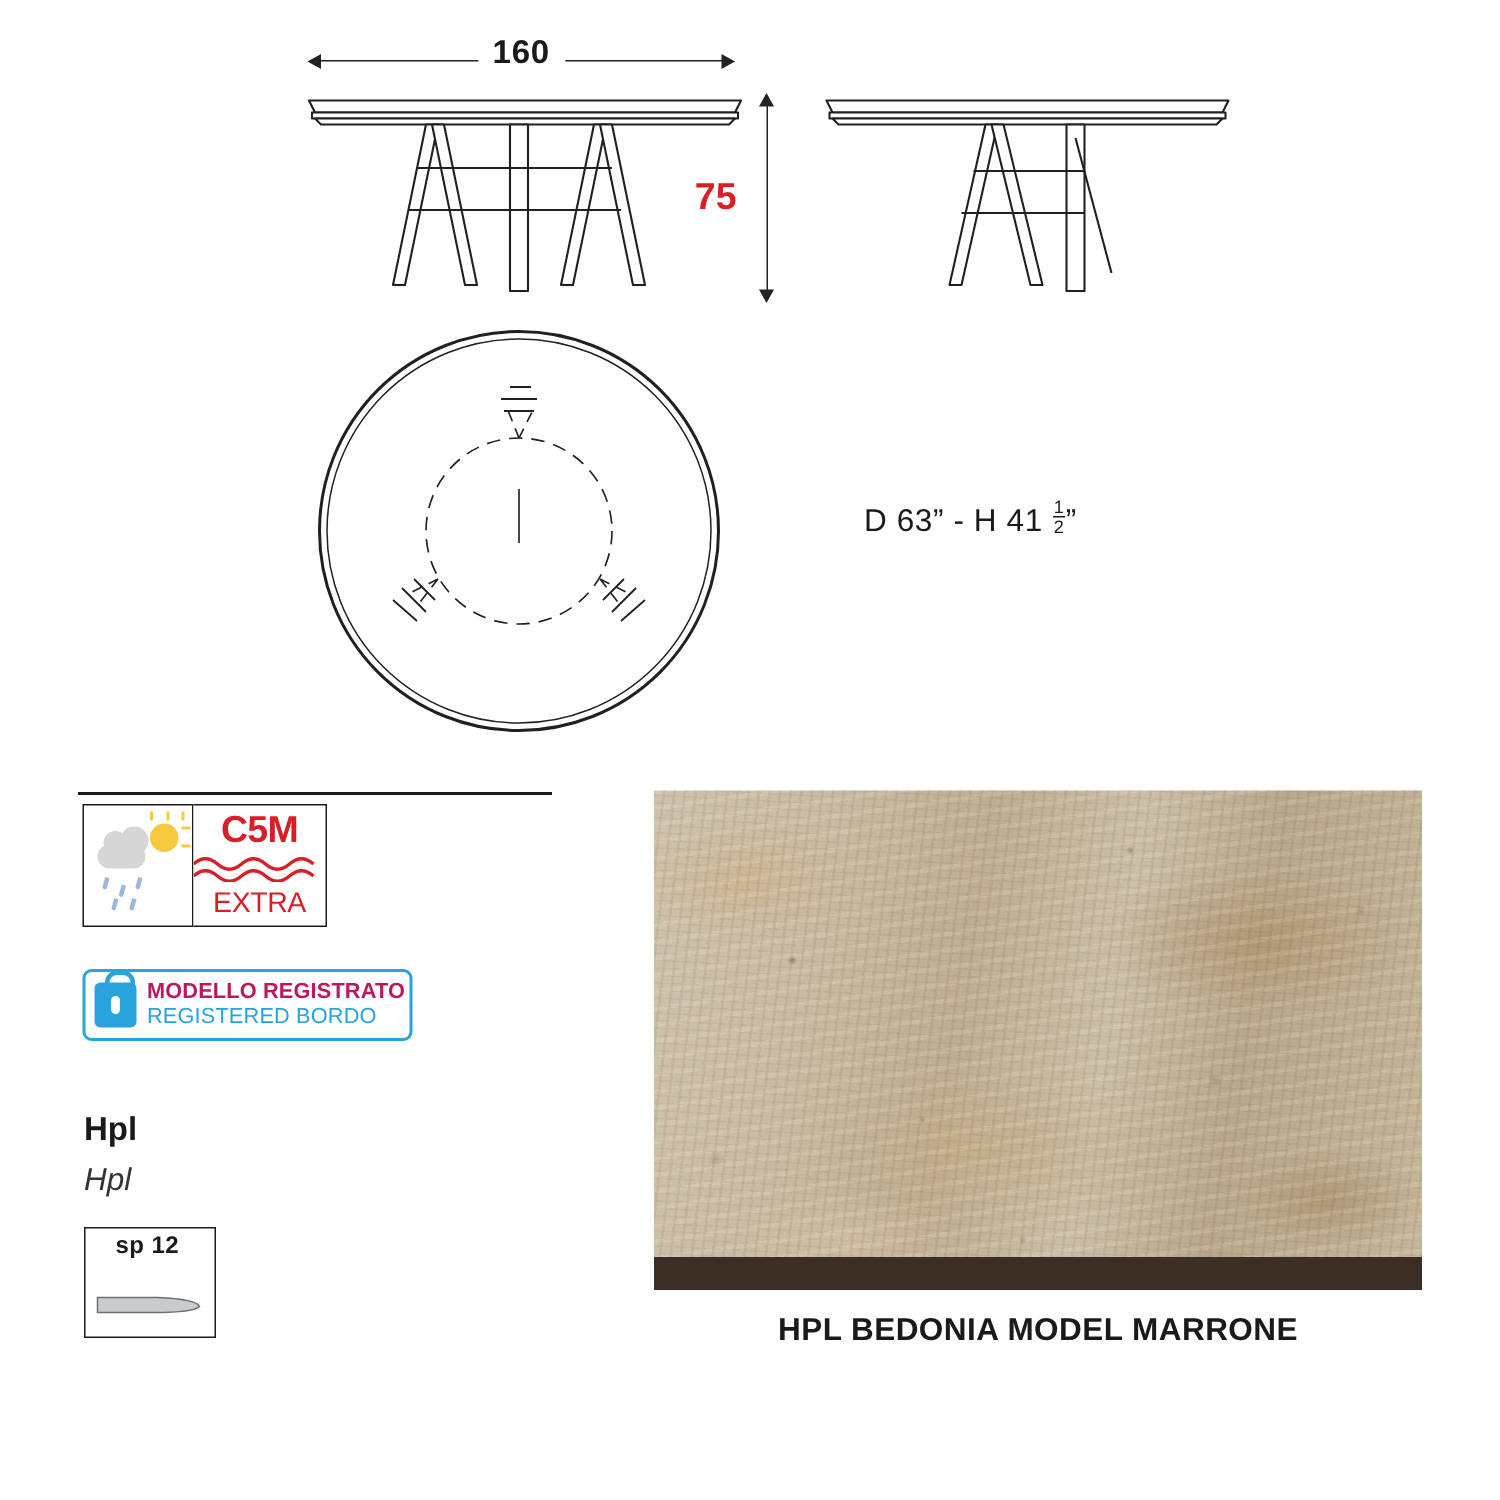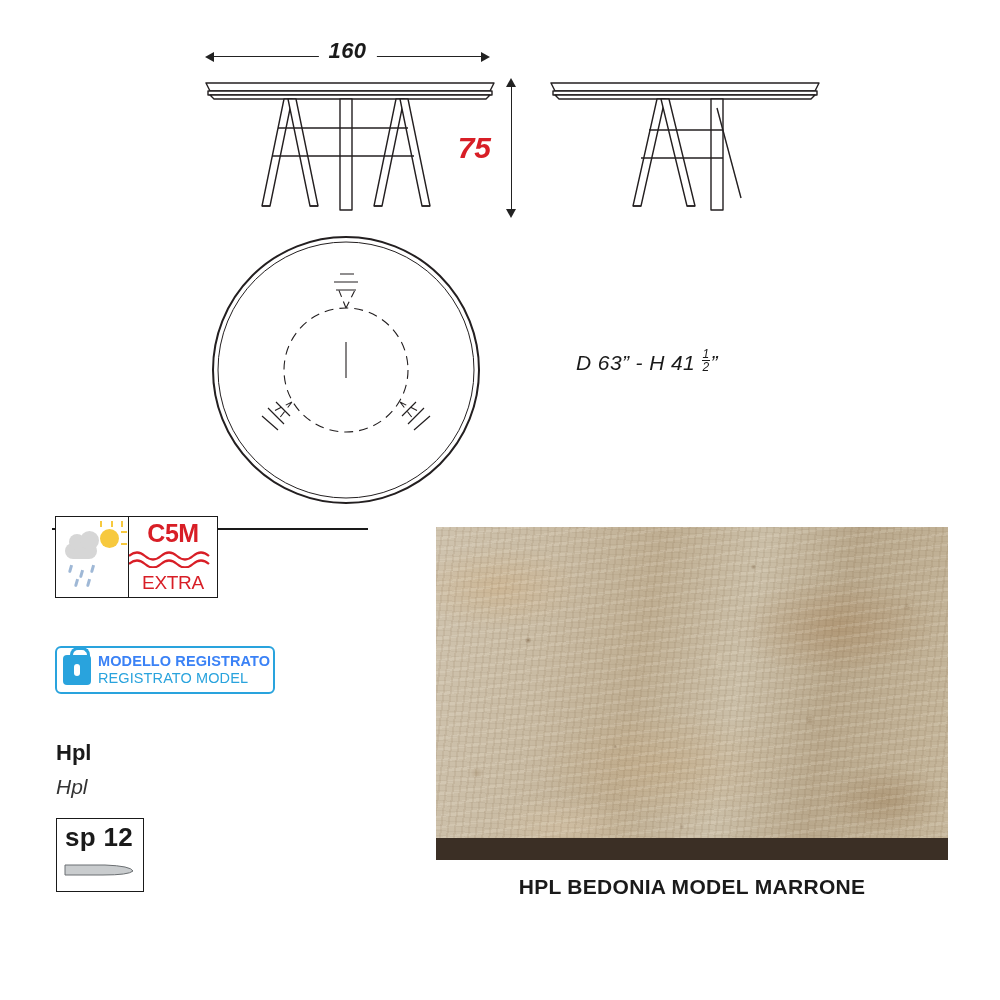--- a/index.html
+++ b/index.html
@@ -7,76 +7,76 @@
     width:1000px;height:1000px;
     background:#ffffff;
     font-family:"Liberation Sans", sans-serif;
     color:#1a1a1a;
     position:relative;
     overflow:hidden;
   }
   .sheet{position:absolute;inset:0;}
 
   
-  .tech{position:absolute;left:0;top:16px;width:1000px;height:510px;font-style:italic;}
+  .tech{position:absolute;left:0;top:0;width:1000px;height:510px;}
 
   
   .dim-top{position:absolute;left:205px;top:36px;width:285px;height:10px;}
   .dim-top .line{position:absolute;top:4px;left:8px;width:269px;height:1px;background:#222;}
   .dim-top .arrow-l{position:absolute;left:0;top:0;width:0;height:0;
     border-top:5px solid transparent;border-bottom:5px solid transparent;border-right:9px solid #222;}
   .dim-top .arrow-r{position:absolute;right:0;top:0;width:0;height:0;
     border-top:5px solid transparent;border-bottom:5px solid transparent;border-left:9px solid #222;}
   .dim-top .val{position:absolute;left:50%;top:-14px;transform:translateX(-50%);
     background:#fff;padding:0 10px;font-size:22px;font-weight:700;letter-spacing:.5px;}
 
   
   .dim-right{position:absolute;left:505px;top:62px;width:14px;height:140px;}
   .dim-right .line{position:absolute;left:6px;top:6px;width:1px;height:128px;background:#222;}
   .dim-right .arrow-t{position:absolute;left:1px;top:0;width:0;height:0;
     border-left:5px solid transparent;border-right:5px solid transparent;border-bottom:9px solid #222;}
   .dim-right .arrow-b{position:absolute;left:1px;bottom:0;width:0;height:0;
     border-left:5px solid transparent;border-right:5px solid transparent;border-top:9px solid #222;}
   .dim-right .val{position:absolute;left:-8px;top:50%;transform:translate(-100%,-50%);
-    background:#fff;padding:2px 6px;font-size:30px;font-weight:700;color:#d81e26;}
+    background:#fff;padding:2px 6px;font-size:25px;font-weight:700;color:#d81e26;}
 
   
   .inch-note{position:absolute;left:576px;top:332px;font-size:21px;letter-spacing:.4px;color:#1a1a1a;}
   .frac{display:inline-block;text-align:center;font-size:12px;line-height:1;vertical-align:-1px;margin:0 1px;}
   .frac .n{display:block;}
   .frac .d{display:block;border-top:1px solid #1a1a1a;}
   .legend-rule{position:absolute;left:52px;top:528px;width:316px;height:2px;background:#1a1a1a;}
 
-  .badge-row{position:absolute;left:55px;top:516px;display:flex;align-items:flex-start;}
+  .badge-row{position:absolute;left:55px;top:536px;display:flex;align-items:flex-start;}
   .weather-box{width:72px;height:80px;border:1px solid #1a1a1a;background:#fff;position:relative;}
   .cloud{position:absolute;left:9px;top:26px;width:32px;height:16px;background:#d6d6d6;border-radius:10px;}
   .cloud:before{content:"";position:absolute;left:4px;top:-9px;width:16px;height:16px;background:#d6d6d6;border-radius:50%;}
   .cloud:after{content:"";position:absolute;left:15px;top:-12px;width:19px;height:19px;background:#d6d6d6;border-radius:50%;}
   .sun{position:absolute;right:9px;top:12px;width:19px;height:19px;background:#f7c93e;border-radius:50%;}
   .ray{position:absolute;background:#f7c93e;width:2px;height:6px;}
   .drop{position:absolute;width:3px;height:8px;background:#9fb8d6;border-radius:0 0 3px 3px;transform:rotate(16deg);}
   .c5m-box{width:88px;height:80px;border:1px solid #1a1a1a;border-left:none;background:#fff;position:relative;overflow:hidden;}
   .c5m-txt{position:absolute;left:0;right:0;top:2px;text-align:center;font-size:25px;font-weight:700;color:#d81e26;letter-spacing:-.5px;}
   .wave{position:absolute;left:0;right:0;top:31px;height:20px;}
   .wave svg{display:block;}
   .extra-txt{position:absolute;left:0;right:0;bottom:3px;text-align:center;font-size:19px;font-weight:400;color:#d81e26;letter-spacing:-.3px;}
 
   .reg-box{position:absolute;left:55px;top:646px;width:216px;height:44px;border:2px solid #29a3dd;border-radius:6px;background:#fff;display:flex;align-items:center;}
   .lock{width:28px;height:30px;margin-left:6px;background:#29a3dd;border-radius:4px;position:relative;flex:none;}
   .lock:before{content:"";position:absolute;left:7px;top:-8px;width:14px;height:14px;border:3px solid #29a3dd;border-bottom:none;border-radius:8px 8px 0 0;}
   .lock:after{content:"";position:absolute;left:11px;top:9px;width:6px;height:12px;background:#fff;border-radius:3px;}
   .reg-txt{margin-left:7px;line-height:1.05;}
-  .reg-txt .l1{font-size:14.5px;font-weight:700;color:#3b82f6;letter-spacing:.1px;}
+  .reg-txt .l1{font-size:14.5px;font-weight:700;color:#be185d;letter-spacing:.1px;}
   .reg-txt .l2{font-size:14.5px;color:#29a3dd;letter-spacing:.1px;}
 
   .mat-name{position:absolute;left:56px;top:740px;font-size:22px;font-weight:700;}
   .mat-name-it{position:absolute;left:56px;top:775px;font-size:21px;font-style:italic;color:#333;}
 
   .sp-box{position:absolute;left:56px;top:818px;width:86px;height:72px;border:1px solid #1a1a1a;background:#fff;}
-  .sp-txt{position:absolute;left:8px;top:3px;font-size:26px;font-weight:700;letter-spacing:.3px;}
+  .sp-txt{position:absolute;left:20px;top:3px;font-size:16px;font-weight:700;letter-spacing:.3px;}
   .sp-shape{position:absolute;left:6px;bottom:14px;width:72px;height:16px;}
 
   
   .swatch-wrap{position:absolute;left:436px;top:527px;width:512px;height:355px;}
   .swatch{position:absolute;left:0;top:0;width:512px;height:333px;overflow:hidden;
      background:
        radial-gradient(ellipse 120px 60px at 12% 18%, rgba(205,176,135,.55), rgba(205,176,135,0) 70%),
        radial-gradient(ellipse 150px 70px at 78% 30%, rgba(168,134,94,.45), rgba(168,134,94,0) 70%),
        radial-gradient(ellipse 180px 80px at 45% 72%, rgba(196,170,132,.5), rgba(196,170,132,0) 70%),
        radial-gradient(ellipse 90px 50px at 88% 82%, rgba(150,120,82,.4), rgba(150,120,82,0) 70%),
@@ -212,21 +212,21 @@
         </svg>
       </div>
       <div class="extra-txt">EXTRA</div>
     </div>
   </div>
 
   <div class="reg-box">
     <span class="lock"></span>
     <span class="reg-txt">
       <span class="l1">MODELLO REGISTRATO</span>
-      <span class="l2">REGISTRATO MODEL</span>
+      <span class="l2">REGISTERED BORDO</span>
     </span>
   </div>
 
   <div class="mat-name">Hpl</div>
   <div class="mat-name-it">Hpl</div>
 
   <div class="sp-box">
     <span class="sp-txt">sp 12</span>
     <svg class="sp-shape" viewBox="0 0 72 16">
       <path d="M2 4 L42 4 Q68 5 70 10 Q66 14 40 14 L2 14 Z" fill="#c9ccce" stroke="#6b6f72" stroke-width="1"></path>

